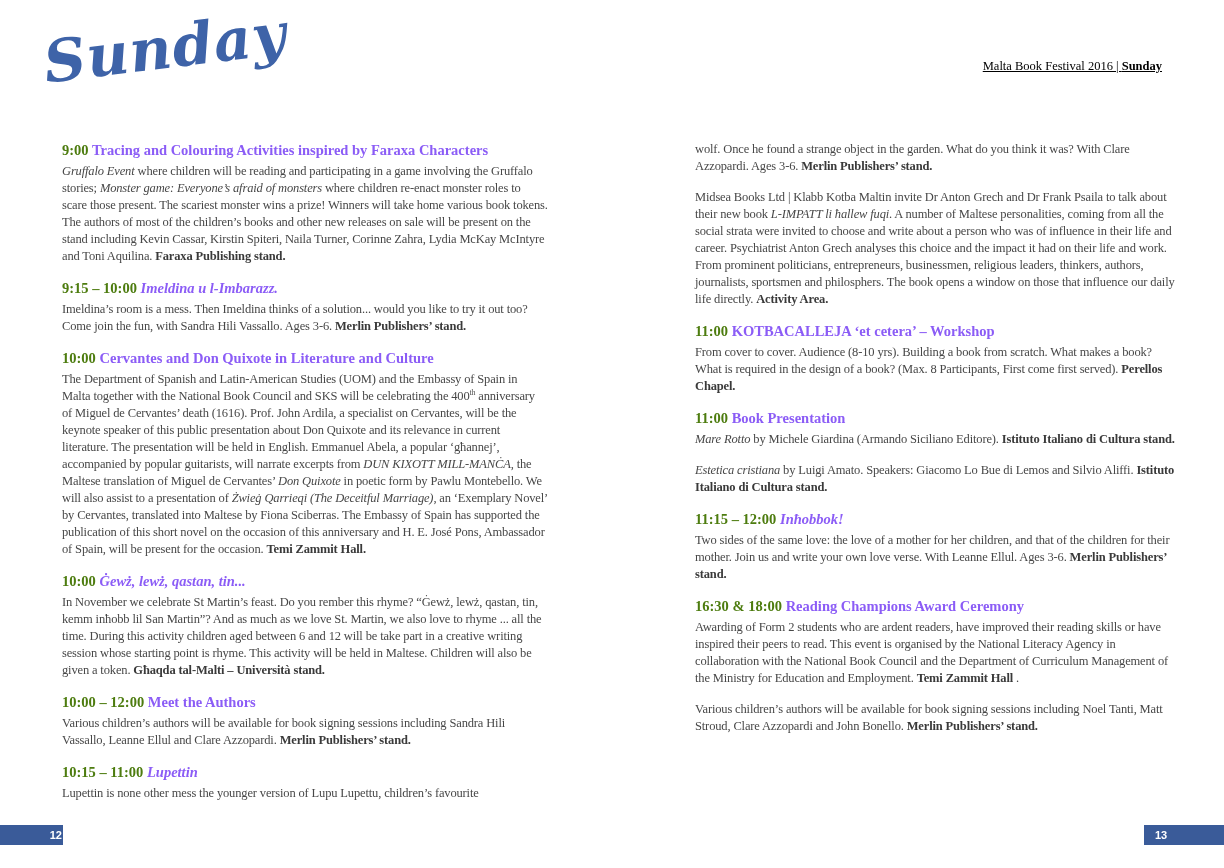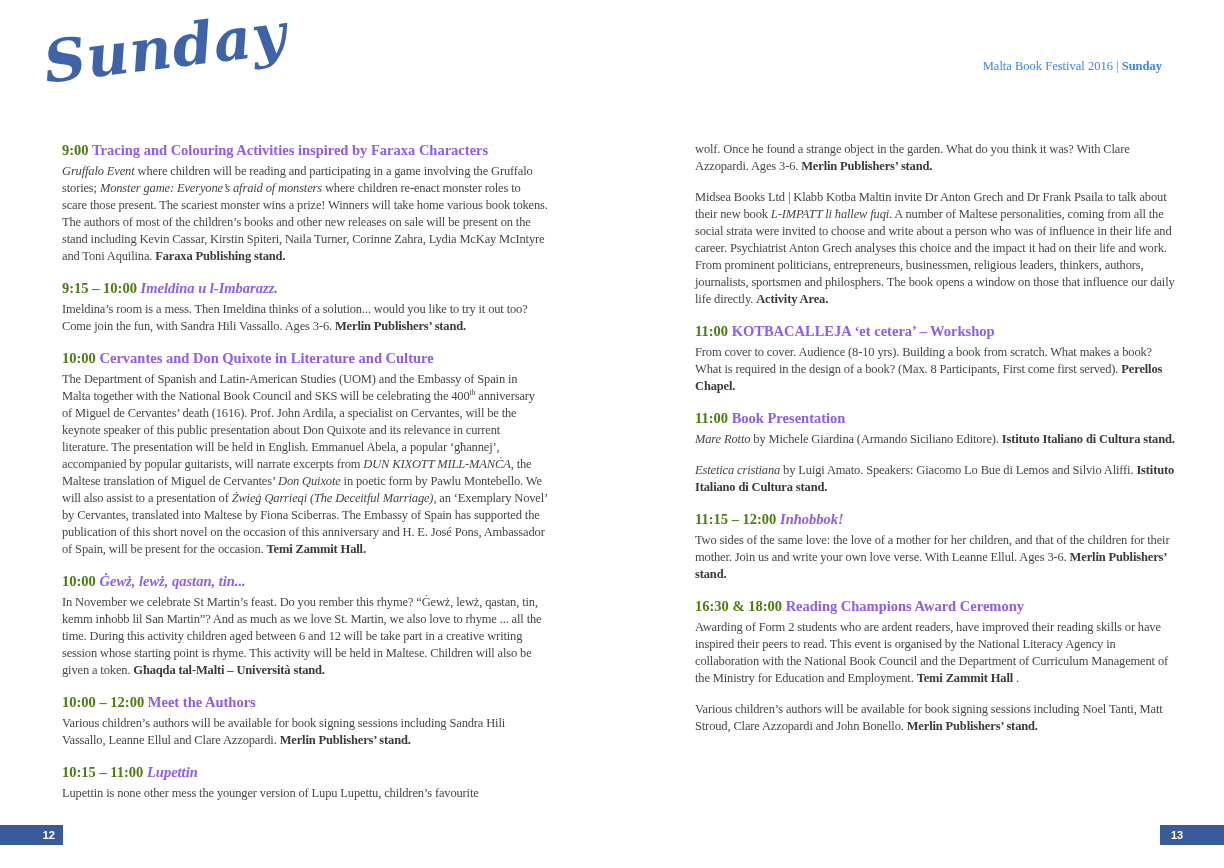--- a/index.html
+++ b/index.html
@@ -12,21 +12,21 @@
     font-family:"DejaVu Serif", serif;
     font-style:italic;font-weight:700;
     font-size:58px;line-height:1;
     color:#3e63a8;
     transform:rotate(-7deg);
     transform-origin:left center;
     letter-spacing:1px;
   }
   .header-right{
     position:absolute;top:59px;right:62px;
-    font-size:12.5px;color:#3b82f6;
+    font-size:12.5px;color:#000000;text-decoration:underline;
   }
   .header-right .hdr-bold{font-weight:700;}
   .col{position:absolute;top:141px;width:486px;}
   .col-left{left:62px;}
   .col-right{left:671px;margin-left:24px;}
   .event{margin-bottom:14px;}
   .event-heading{
     font-size:14.5px;font-weight:700;line-height:19px;margin-bottom:3px;
   }
   .event-time{color:#4d7c0f;}
@@ -36,22 +36,22 @@
     margin:0;font-size:12.5px;line-height:17px;color:#474747;letter-spacing:-0.15px;
   }
   .run-i{font-style:italic;}
   .run-b{font-weight:700;color:#3a3a3a;}
   .run-sup{font-size:0.62em;vertical-align:super;line-height:0;}
   .pagenum{
     position:absolute;bottom:23px;height:20px;background:#3a5b99;color:#ffffff;
     font-family:"Liberation Sans", sans-serif;
     font-size:11px;font-weight:700;line-height:20px;box-sizing:border-box;
   }
-  .pagenum-left{left:0;width:63px;text-align:right;padding-right:8px;}
-  .pagenum-right{right:0;width:64px;text-align:left;padding-left:11px;}
+  .pagenum-left{left:0;width:63px;text-align:right;padding-right:1px;}
+  .pagenum-right{right:0;width:80px;text-align:left;padding-left:11px;}
 </style>
 </head>
 <body>
 
 <div class="spread">
 
   <div class="logo">Sunday</div>
 
   <div class="header-right">
     <span>Malta Book Festival 2016 | </span><span class="hdr-bold">Sunday</span>

